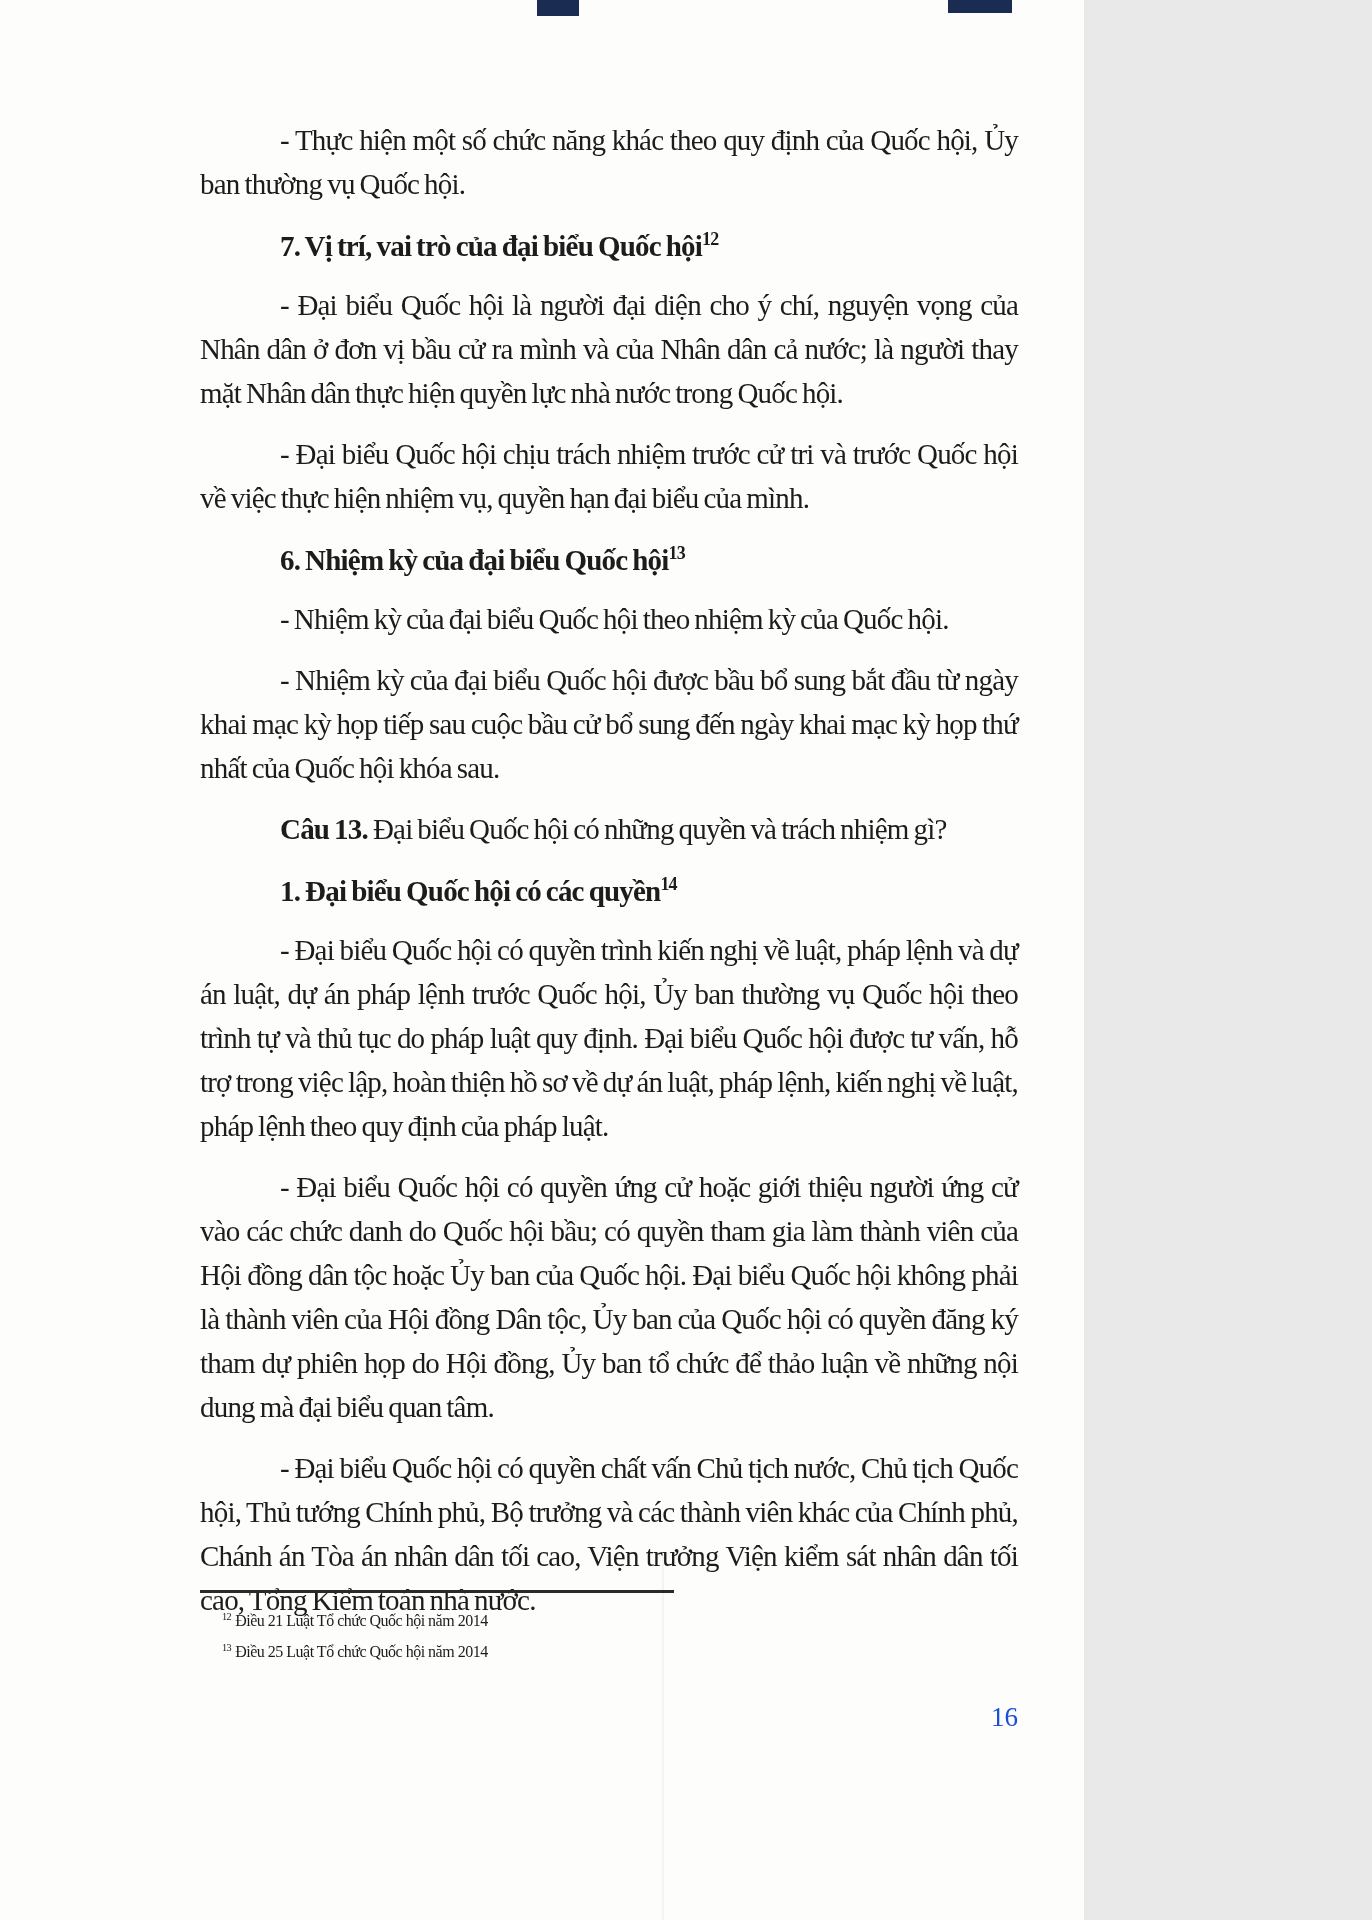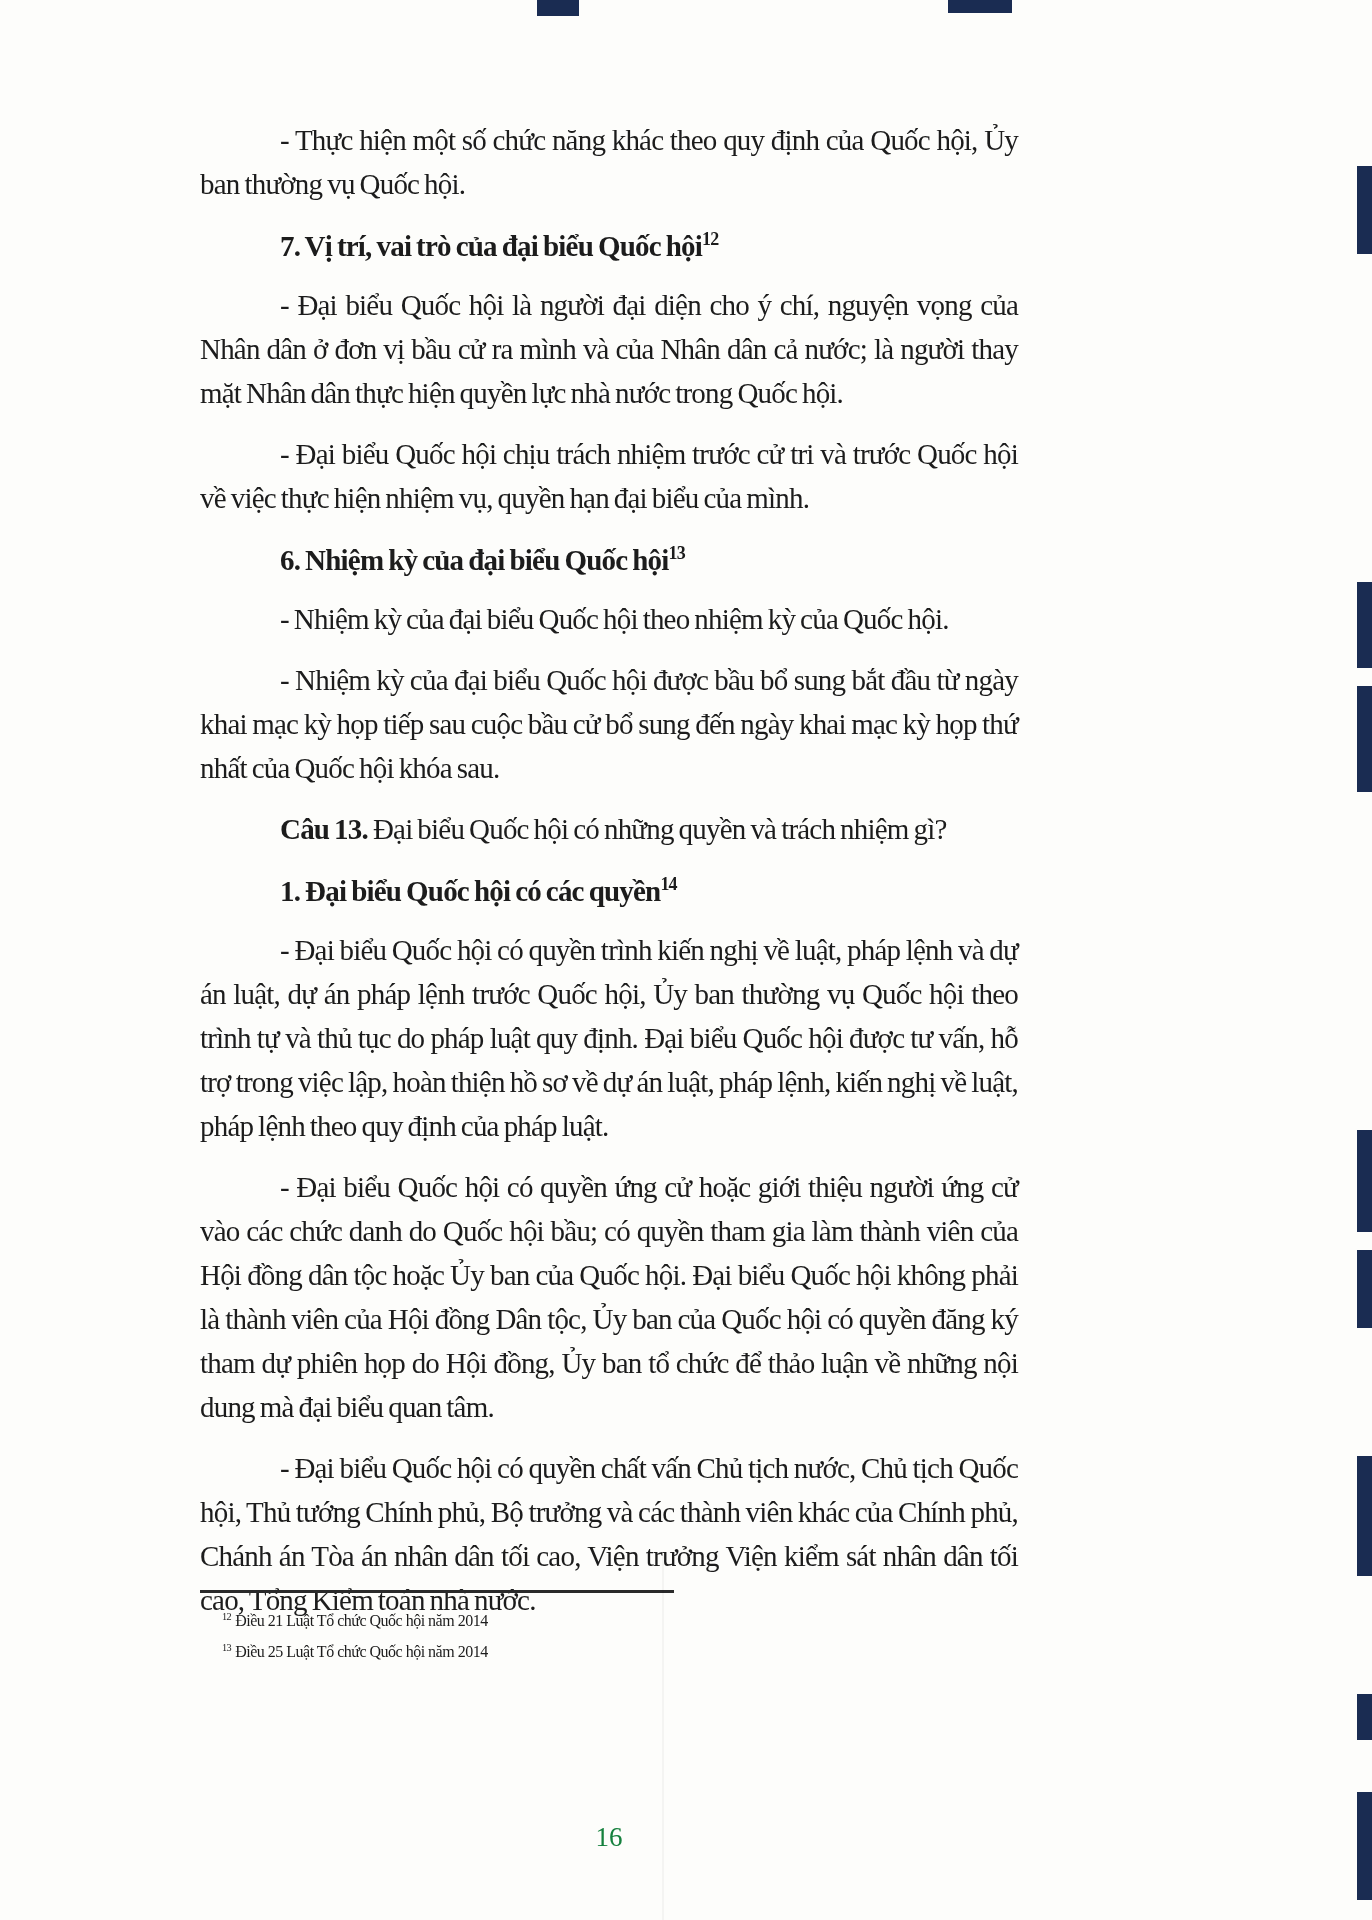--- a/index.html
+++ b/index.html
@@ -1,18 +1,18 @@
 <!DOCTYPE html>
 <html><head>
 <meta charset="utf-8">
 <style>
   html,body{margin:0;padding:0;background:#e9e9e9;}
   .page{
     position:relative;
-    width:1372px;height:1920px;
+    width:1084px;height:1920px;
     background:#fdfdfb;
     font-family:"Liberation Serif","DejaVu Serif",serif;
     color:#1c1c1c;
     overflow:hidden;
     box-sizing:border-box;
   }
   .content{
     position:absolute;
     left:200px;top:118px;
     width:818px;
@@ -36,25 +36,25 @@
     letter-spacing:-0.5px;
     text-align:justify;
   }
   .footnote-sep{
     width:474px;height:3px;background:#2a2a2a;margin:0 0 12px 0;
   }
   .footnote{margin:0;text-indent:22px;}
   .footnote sup{font-size:64%;line-height:0;vertical-align:super;margin-right:4px;}
   .page-number{
     position:absolute;
-    left:200px;top:1822px;
+    left:200px;top:1702px;
     width:818px;
-    text-align:center;
+    text-align:right;
     font-size:27px;
-    color:#15803d;
+    color:#1d4ed8;
   }
   .fold-line{
     position:absolute;left:662px;top:1555px;width:2px;height:365px;
     background:rgba(0,0,0,0.035);
   }
   
   .artifact{position:absolute;}
   .a-top-1{left:537px;top:0;width:42px;height:16px;}
   .a-top-2{left:948px;top:0;width:64px;height:13px;}
   .a-r{left:1357px;width:15px;}

